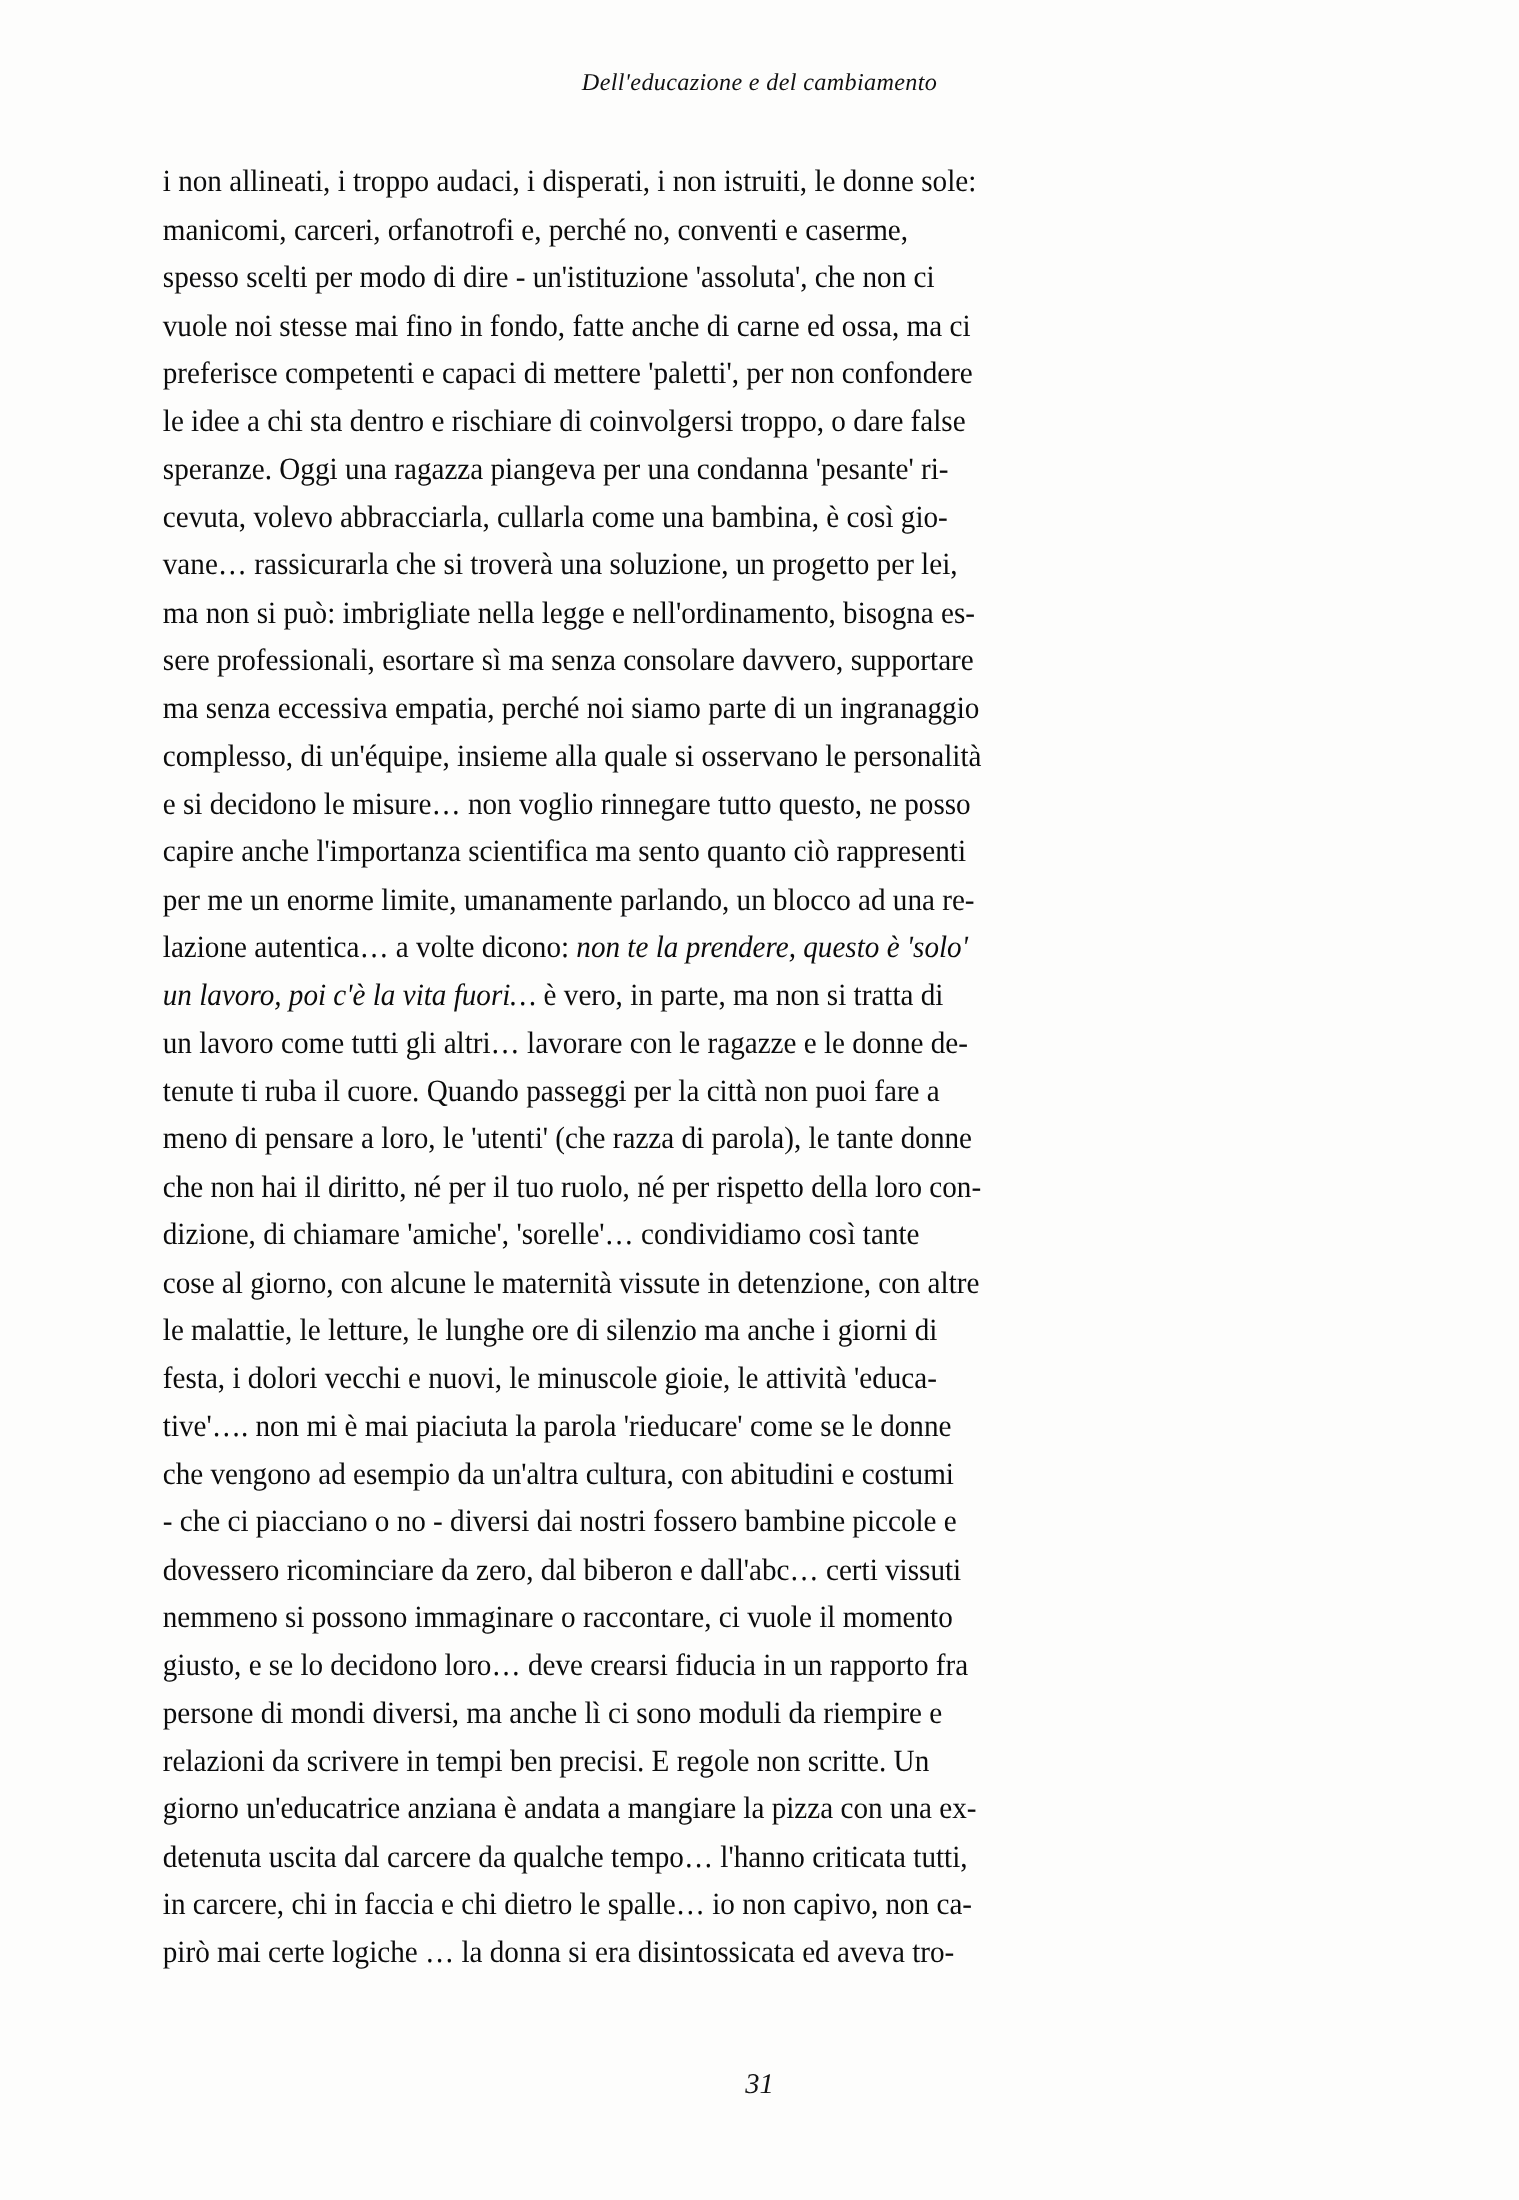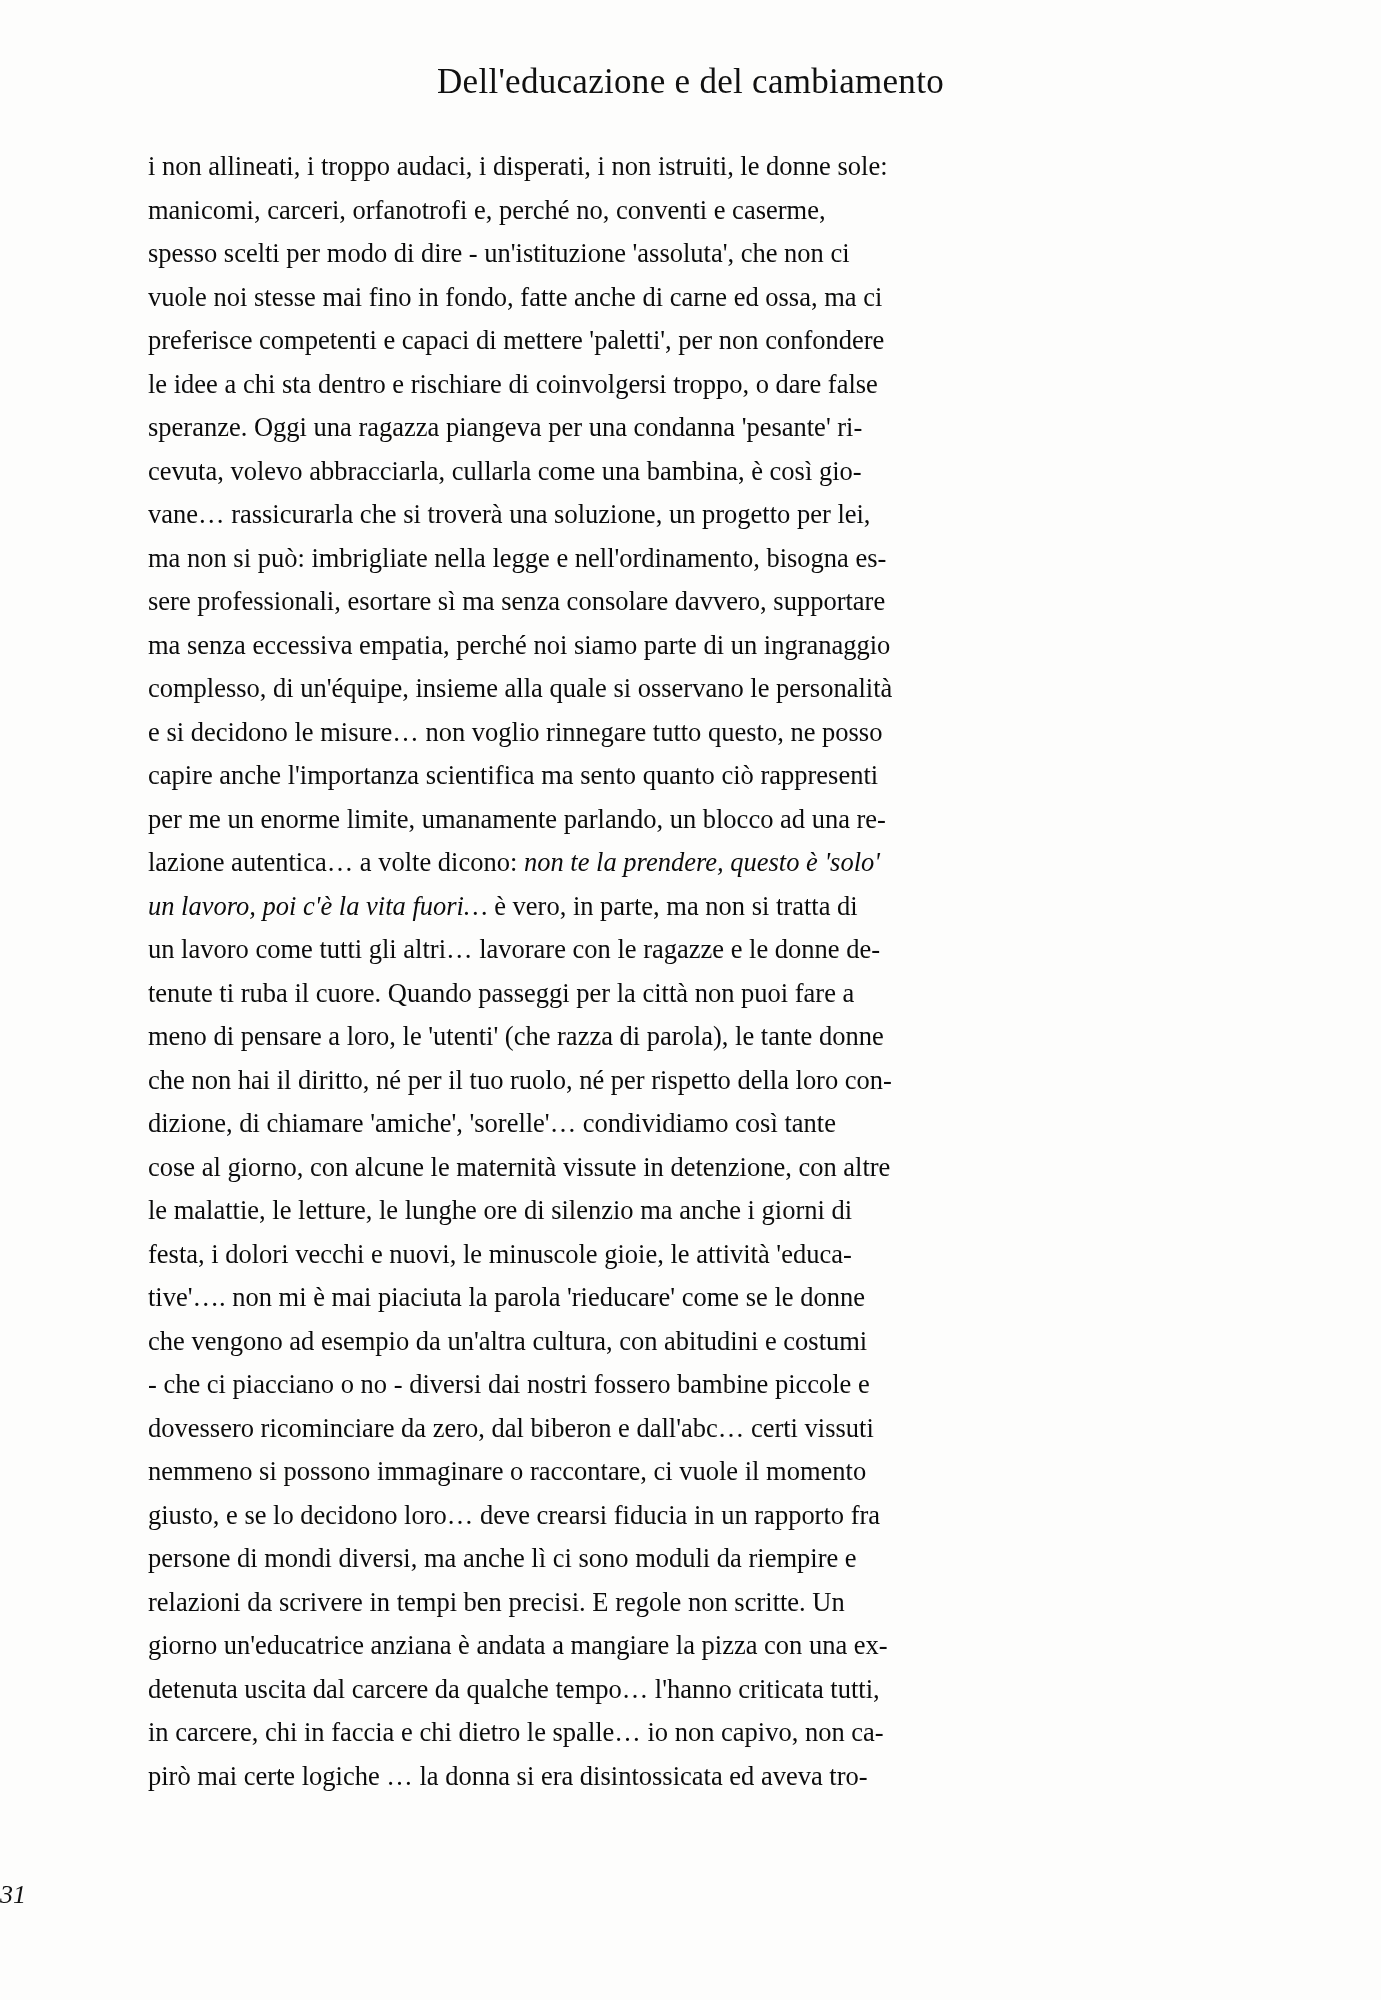--- a/index.html
+++ b/index.html
@@ -20,21 +20,22 @@
     inset: 0;
     background: #fdfdfc;
   }
   
   .running-head {
     position: absolute;
     top: 62px;
     left: 0;
     right: 0;
     text-align: center;
-    font-size: 35px;
+    font-style: italic;
+    font-size: 22px;
     letter-spacing: 0.3px;
     color: #111;
   }
   
   .body-block {
     position: absolute;
     top: 144px;
     left: 148px;
     width: 842px;
   }
@@ -47,21 +48,21 @@
     transform: scaleX(0.94);
     transform-origin: left center;
   }
   .it { font-style: italic; }
   
   .folio {
     position: absolute;
     top: 1880px;
     left: 0;
     right: 0;
-    text-align: left;
+    text-align: center;
     font-style: italic;
     font-size: 26px;
     color: #141414;
   }
 </style>
 </head>
 <body>
 
 <div class="page">
 

